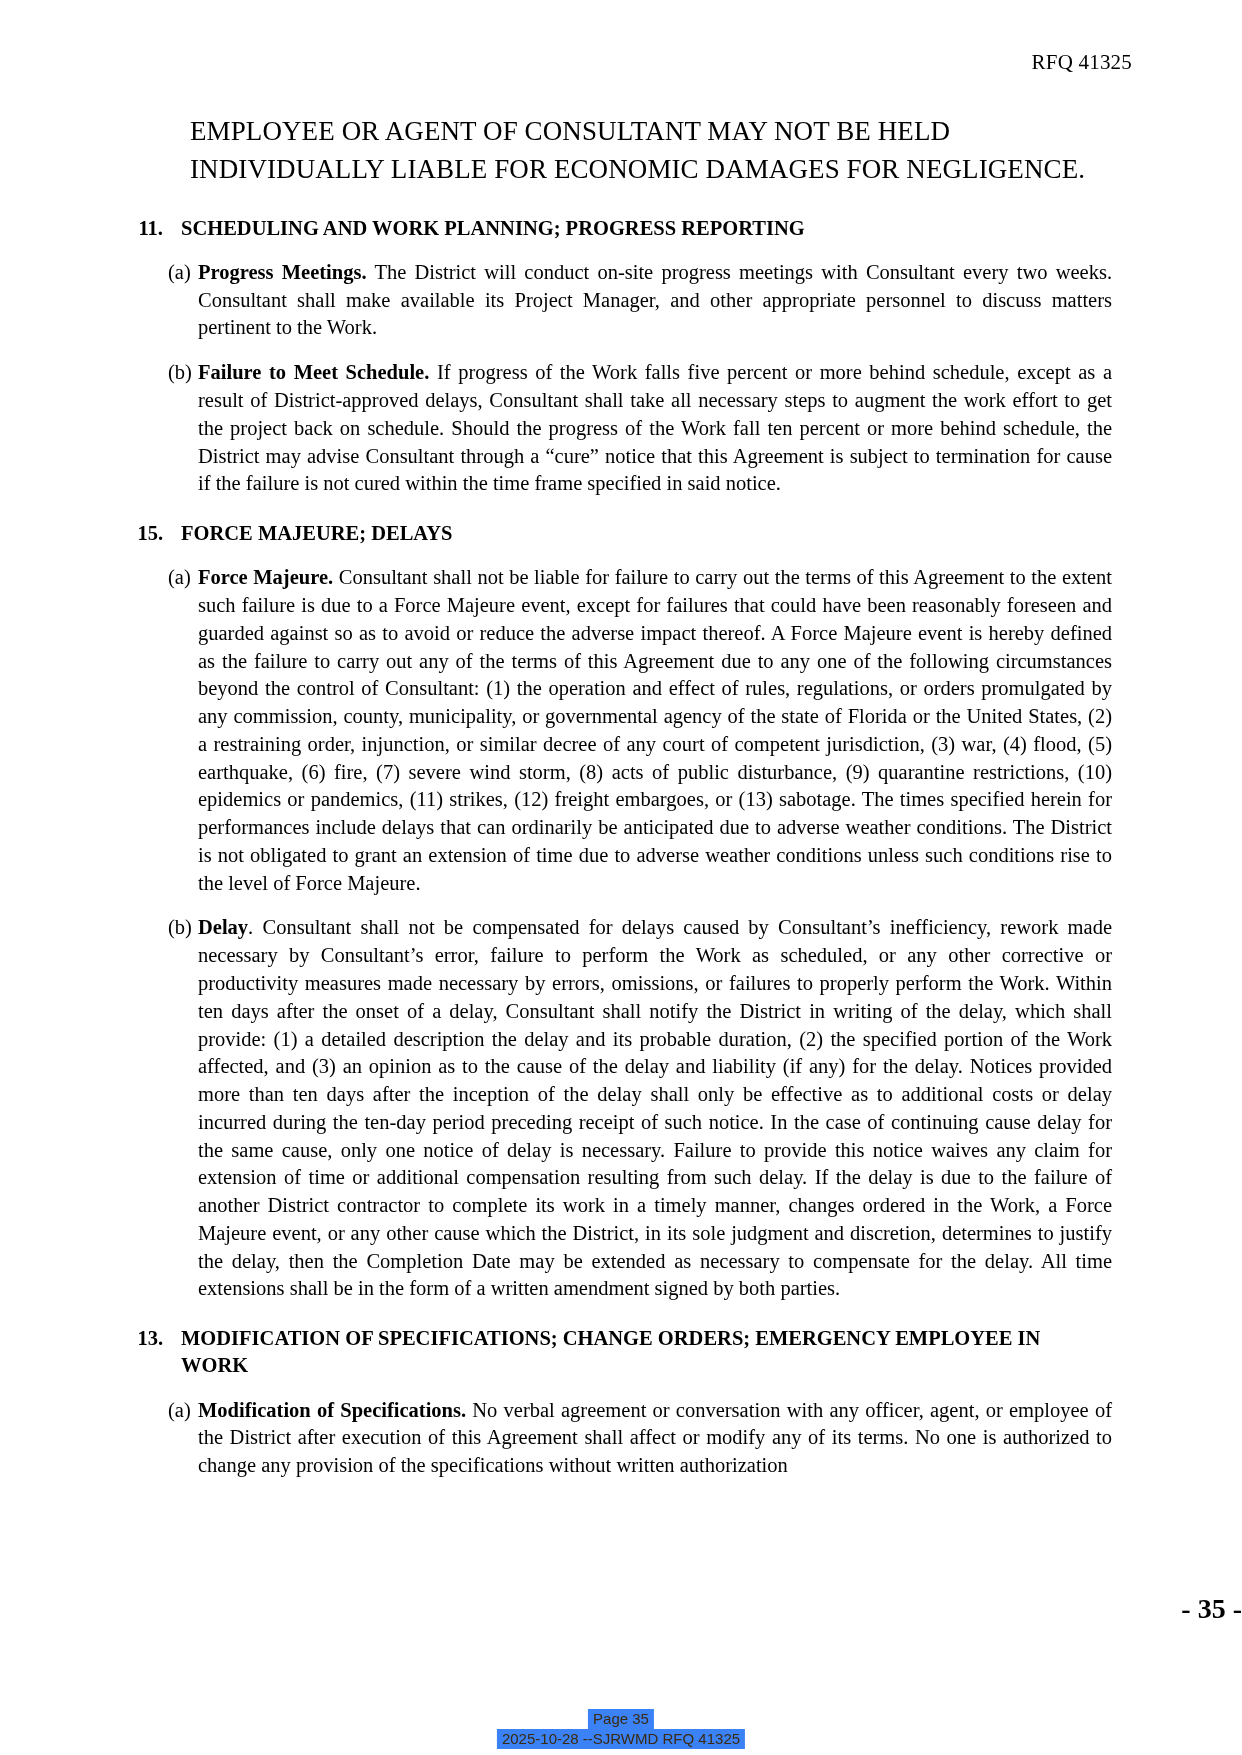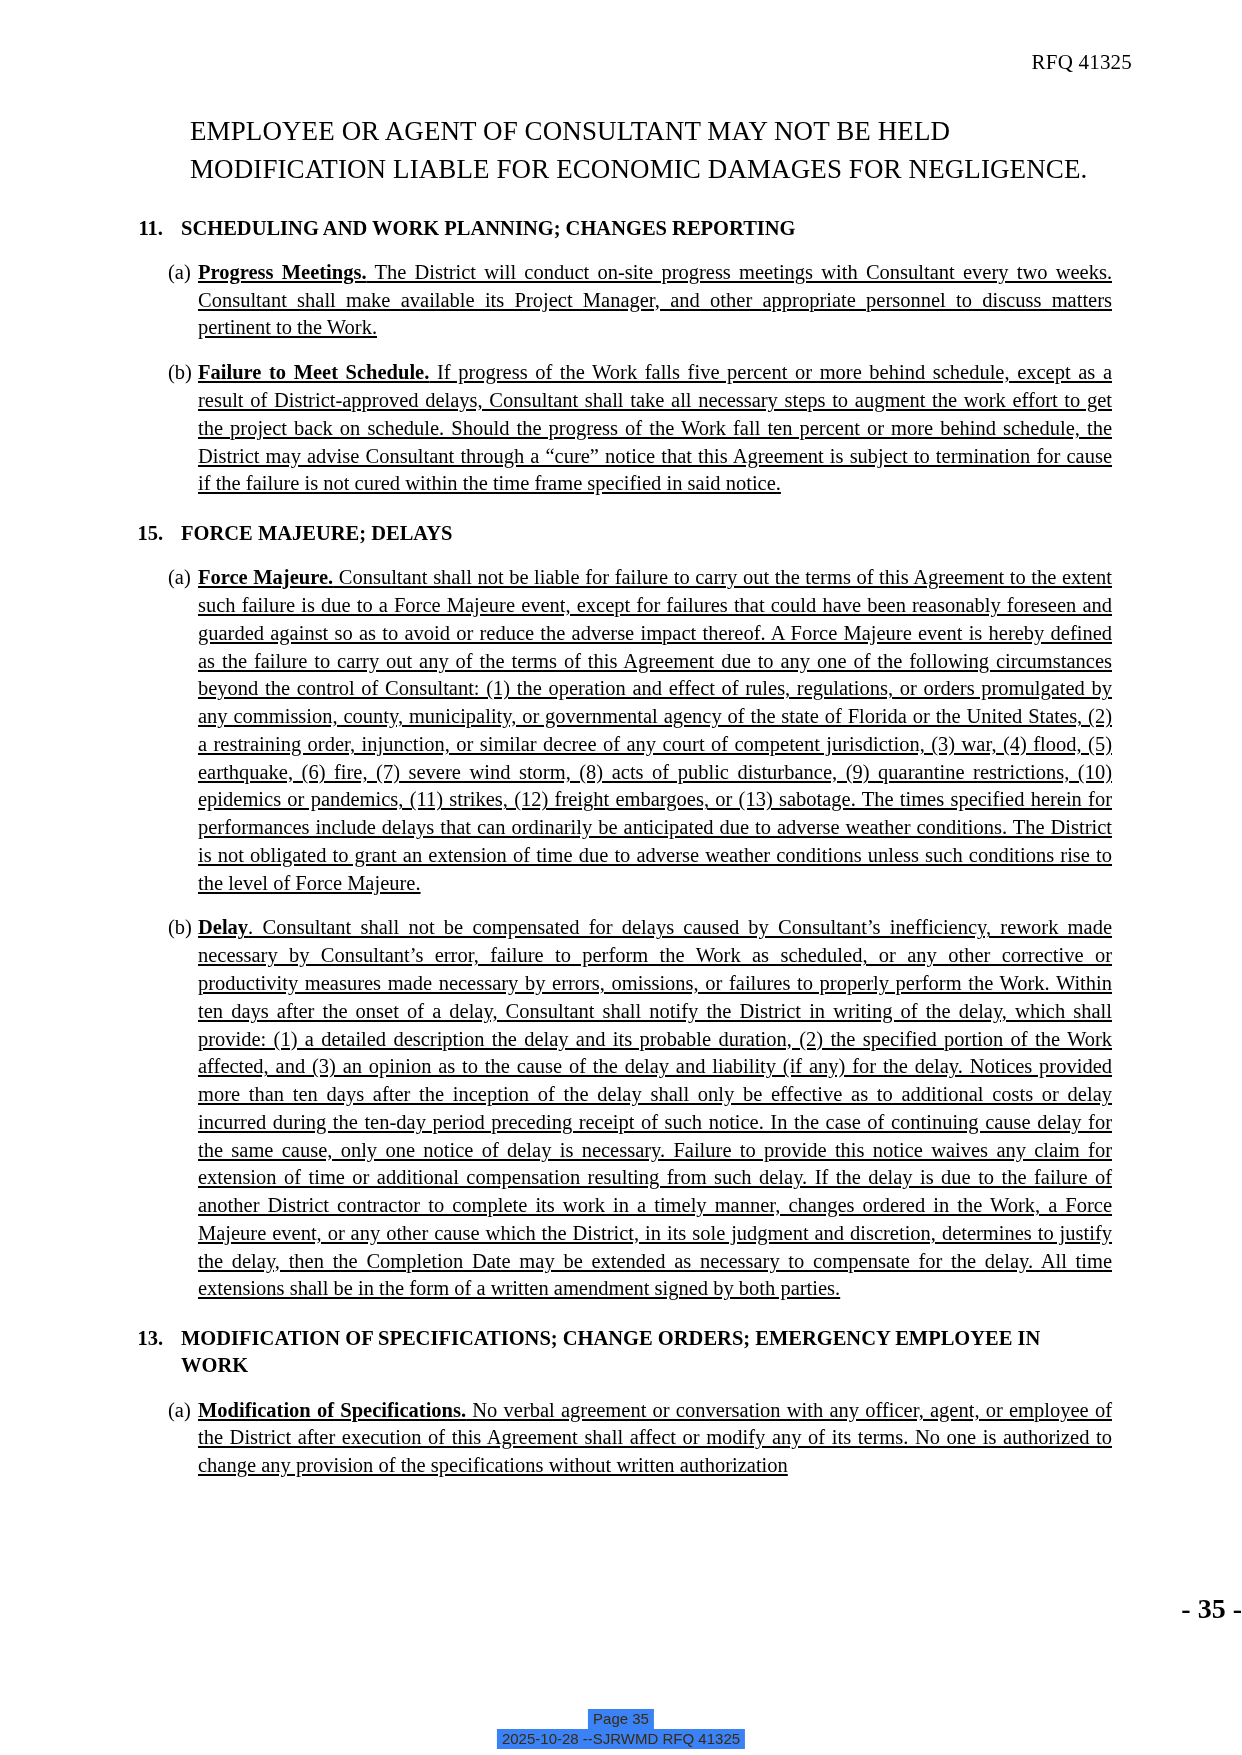--- a/index.html
+++ b/index.html
@@ -82,21 +82,20 @@
     flex: 0 0 68px;
     text-align: left;
     padding-left: 38px;
     box-sizing: border-box;
   }
   .clause .body {
     flex: 1 1 auto;
     text-align: justify;
     text-justify: inter-word;
     hyphens: none;
-    text-decoration: underline;
   }
   .clause .body .lead {
     font-weight: bold;
   }
 
   
   .page-number {
     position: absolute;
     left: 0;
     right: 0;
@@ -129,25 +128,25 @@
 </style>
 </head>
 <body>
 
 <div class="page">
 
   <div class="doc-header">RFQ 41325</div>
 
   <div class="content">
 
-    <div class="all-caps-title">EMPLOYEE OR AGENT OF CONSULTANT MAY NOT BE HELD MODIFICATION LIABLE FOR ECONOMIC DAMAGES FOR NEGLIGENCE.</div>
+    <div class="all-caps-title">EMPLOYEE OR AGENT OF CONSULTANT MAY NOT BE HELD INDIVIDUALLY LIABLE FOR ECONOMIC DAMAGES FOR NEGLIGENCE.</div>
 
     <div class="section">
       <span class="num">11.</span>
-      <span class="stitle">SCHEDULING AND WORK PLANNING; CHANGES REPORTING</span>
+      <span class="stitle">SCHEDULING AND WORK PLANNING; PROGRESS REPORTING</span>
     </div>
 
     <div class="clause">
       <span class="marker">(a)</span>
       <span class="body"><span class="lead">Progress Meetings.</span><span> The District will conduct on-site progress meetings with Consultant every two weeks. Consultant shall make available its Project Manager, and other appropriate personnel to discuss matters pertinent to the Work.</span></span>
     </div>
 
     <div class="clause">
       <span class="marker">(b)</span>
       <span class="body"><span class="lead">Failure to Meet Schedule.</span><span> If progress of the Work falls five percent or more behind schedule, except as a result of District-approved delays, Consultant shall take all necessary steps to augment the work effort to get the project back on schedule. Should the progress of the Work fall ten percent or more behind schedule, the District may advise Consultant through a “cure” notice that this Agreement is subject to termination for cause if the failure is not cured within the time frame specified in said notice.</span></span>

